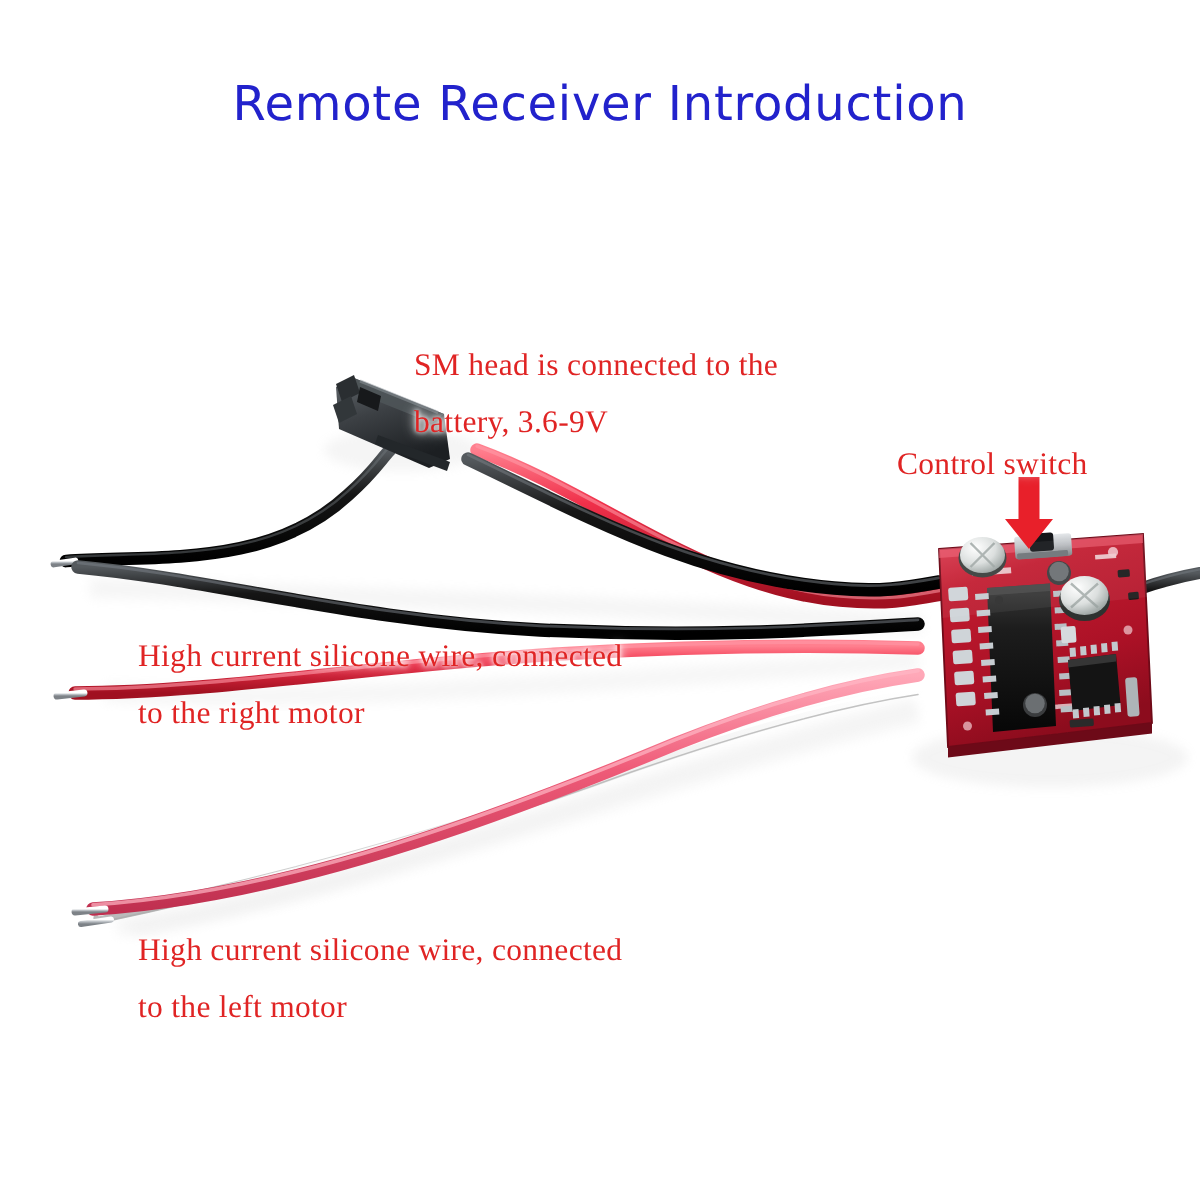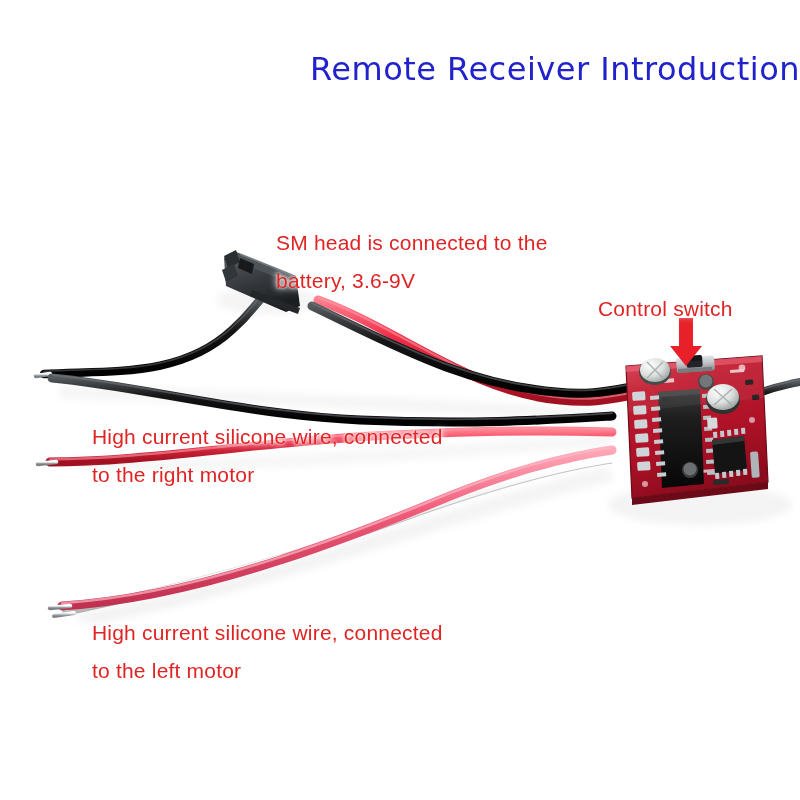--- a/index.html
+++ b/index.html
@@ -21,34 +21,34 @@
     width: 800px;
     height: 800px;
   }
 
   
   .title {
     position: absolute;
     left: 0;
     top: 50px;
     width: 800px;
-    text-align: right;
+    text-align: center;
     font-size: 32px;
     font-weight: 400;
     letter-spacing: 0.5px;
     color: #2222cc;
     font-family: "DejaVu Sans", sans-serif;
     white-space: nowrap;
   }
 
   
   .anno {
     position: absolute;
     color: #e02424;
-    font-family: Liberation Sans, sans-serif;
+    font-family: Liberation Serif, serif;
     font-size: 21px;
     line-height: 38px;
     white-space: pre-line;
     letter-spacing: 0.2px;
     text-shadow: 0 0 3px #ffffff, 0 0 6px #ffffff, 0 0 9px #ffffff;
   }
   #anno-battery   { left: 276px; top: 224px; }
   #anno-switch    { left: 598px; top: 290px; text-align: center; }
   #anno-right     { left: 92px;  top: 418px; }
   #anno-left      { left: 92px;  top: 614px; }

